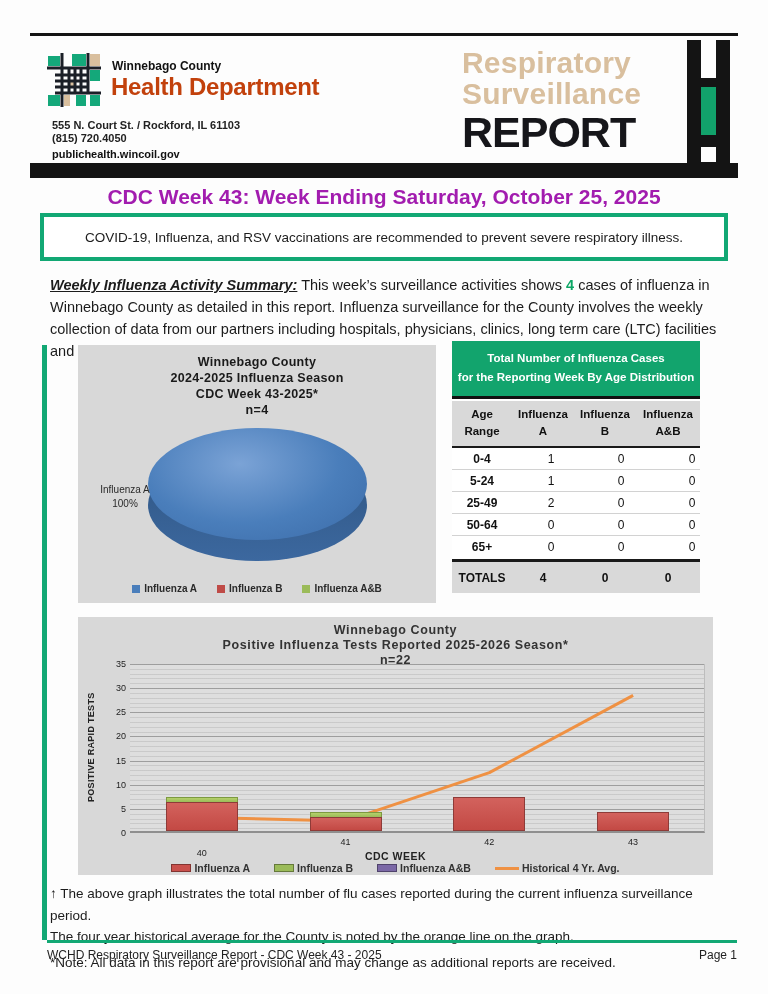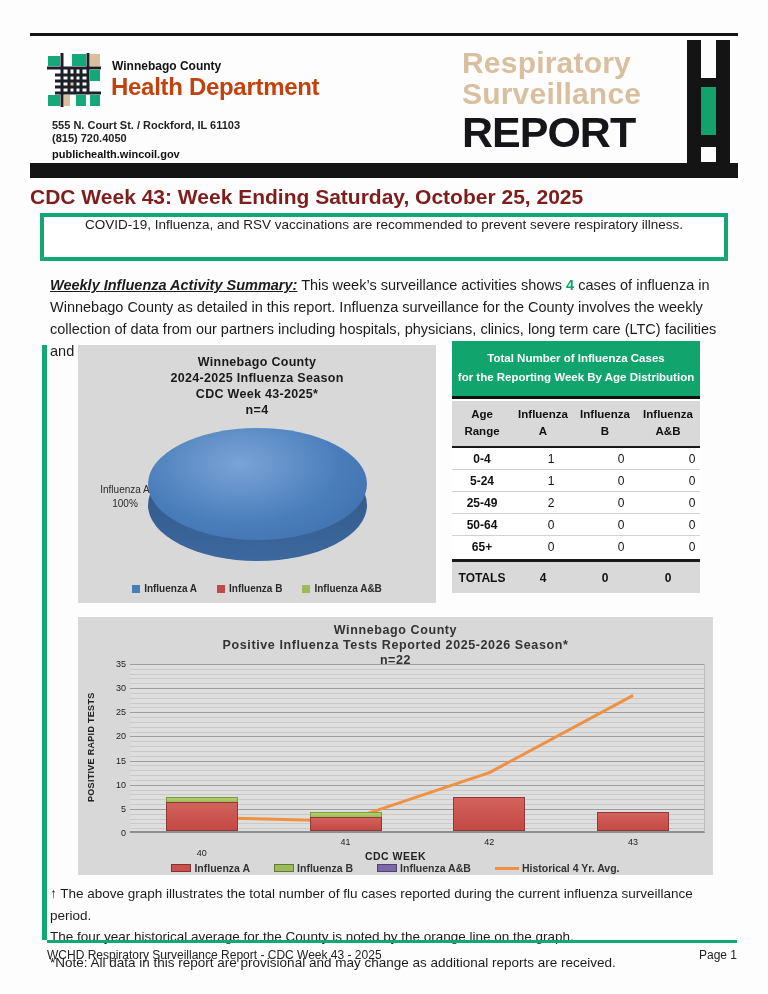--- a/index.html
+++ b/index.html
@@ -18,24 +18,24 @@
   .masthead { position:absolute; left:462px; top:47px; width:226px; text-align:left; line-height:1; }
   .mast-tan { font-size:30px; font-weight:bold; color:#d9bf9e; letter-spacing:0.2px; line-height:31px; }
   .mast-black { font-size:43px; font-weight:bold; color:#16161a; letter-spacing:-1px; line-height:42px; margin-top:2px; }
   .exclaim { position:absolute; left:687px; top:40px; width:43px; height:138px; background:#141414; }
   .exclaim .notch { position:absolute; left:14px; top:0; width:15px; height:38px; background:#fdfdfd; }
   .exclaim .fill  { position:absolute; left:14px; top:47px; width:15px; height:48px; background:#12a26b; }
   .exclaim .dot   { position:absolute; left:14px; top:107px; width:15px; height:15px; background:#fdfdfd; }
   .black-band { position:absolute; left:30px; top:163px; width:708px; height:15px; background:#141414; }
 
   
-  .week-heading { position:absolute; left:30px; top:185px; width:708px; 
-    font-size:21px; font-weight:bold; color:#7f1d1d; }
+  .week-heading { position:absolute; left:30px; top:185px; width:708px; text-align:center;
+    font-size:21px; font-weight:bold; color:#a21caf; }
   .banner-box { position:absolute; left:40px; top:213px; width:688px; height:48px;
-    border:4px solid #12a874; display:flex; justify-content:center; background:#fff; }
+    border:4px solid #12a874; display:flex; align-items:center; justify-content:center; background:#fff; }
   .banner-box p { font-size:13.5px; color:#1c1c1c; }
 
   
   .summary { position:absolute; left:50px; top:274px; width:682px; font-size:14.5px; line-height:22px; color:#1c1c1c; }
   .summary .lbl { font-weight:bold; font-style:italic; text-decoration:underline; }
   .summary .cnt { font-weight:bold; color:#0ca665; }
 
   
   .green-vbar { position:absolute; left:42px; top:345px; width:5px; height:595px; background:#12a874; }
 

